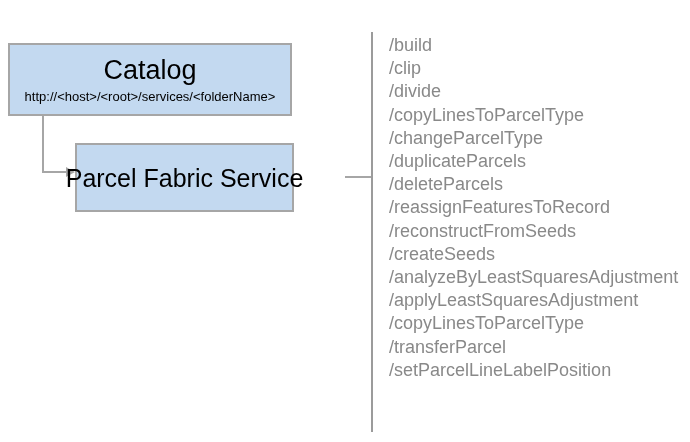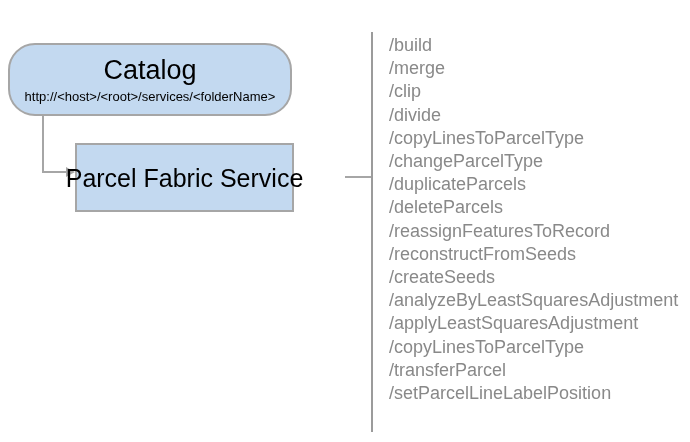--- a/index.html
+++ b/index.html
@@ -24,21 +24,20 @@
     flex-direction: column;
     align-items: center;
     justify-content: center;
     text-align: center;
   }
   .catalog-box {
     left: 8px;
     top: 43px;
     width: 284px;
     height: 73px;
-    border-radius: 27px;
   }
   .service-box {
     left: 75px;
     top: 143px;
     width: 219px;
     height: 69px;
   }
   .node-title {
     color: #000000;
     font-size: 27px;
@@ -128,21 +127,20 @@
     <div class="node-title">Parcel Fabric Service</div>
   </div>
 
   <div class="connector service-to-line"></div>
 
   <div class="connector separator-line"></div>
 
   <ul class="endpoint-list">
 
   <li class="endpoint-item">/build</li>
-      <li class="endpoint-item">/merge</li>
       <li class="endpoint-item">/clip</li>
       <li class="endpoint-item">/divide</li>
       <li class="endpoint-item">/copyLinesToParcelType</li>
       <li class="endpoint-item">/changeParcelType</li>
       <li class="endpoint-item">/duplicateParcels</li>
       <li class="endpoint-item">/deleteParcels</li>
       <li class="endpoint-item">/reassignFeaturesToRecord</li>
       <li class="endpoint-item">/reconstructFromSeeds</li>
       <li class="endpoint-item">/createSeeds</li>
       <li class="endpoint-item">/analyzeByLeastSquaresAdjustment</li>

